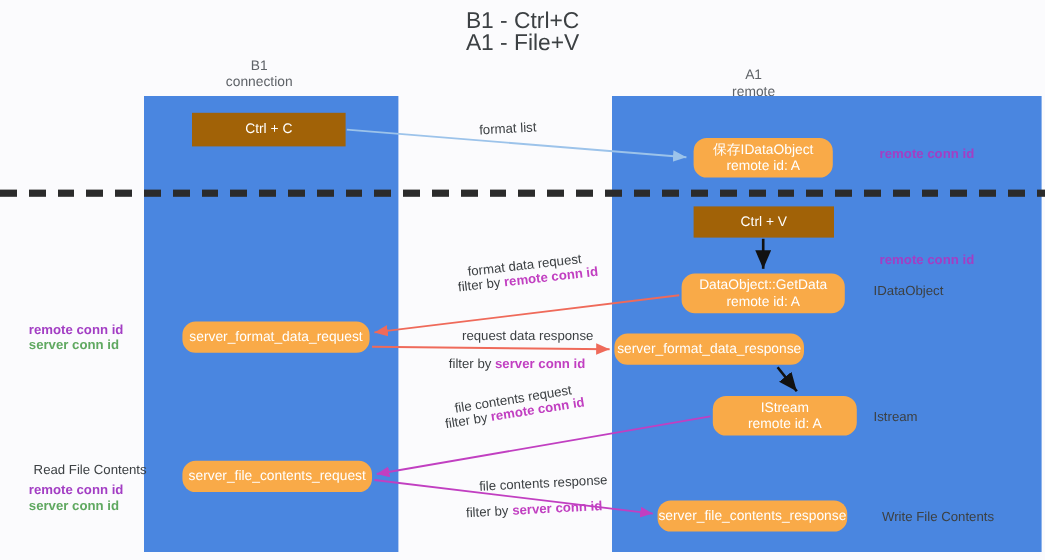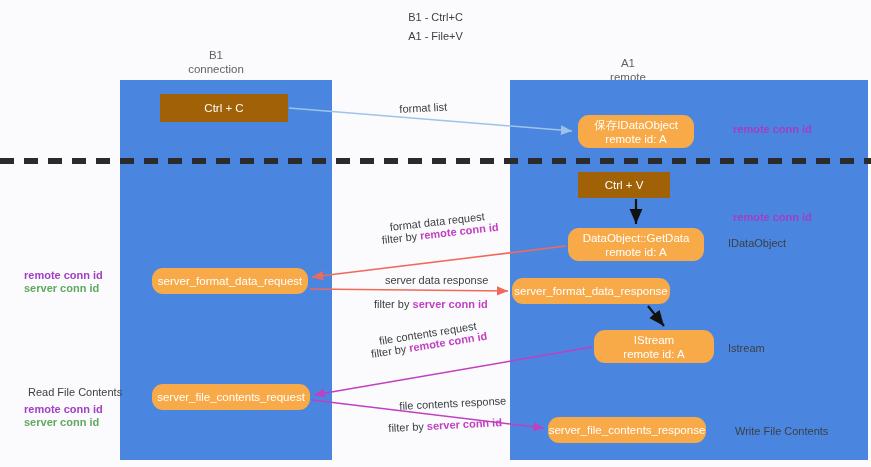--- a/index.html
+++ b/index.html
@@ -9,21 +9,21 @@
     font-family:"Liberation Sans","DejaVu Sans",sans-serif;
     overflow:hidden;
     position:relative;
     color:#3c4043;
   }
   #stage{position:absolute;left:0;top:0;width:871px;height:467px;}
   .abs{position:absolute;}
   
   #title{
     left:0;top:8px;width:871px;text-align:center;
-    font-size:11px;line-height:19px;color:#3c4043;
+    font-size:19px;line-height:19px;color:#3c4043;
   }
   
   .col-head{
     text-align:center;font-size:11.5px;line-height:14px;color:#5f6368;
   }
   #head-b1{left:146px;top:48px;width:140px;}
   #head-a1{left:548px;top:56px;width:160px;}
   
   .lane{background:#4a86e0;}
   #lane-b1{left:120px;top:80px;width:212px;height:380px;}
@@ -41,21 +41,21 @@
     align-items:center;justify-content:center;
     color:#ffffff;font-size:11.5px;line-height:14px;
     text-align:center;
     padding:2px 4px;
   }
   .node.green{background:#a16207;}
   .node.orange{background:#f9aa48;border-radius:11px;}
   .node .l2{font-size:11.5px;}
   #n-ctrlc{left:160px;top:94px;width:128px;height:28px;}
   #n-dataobject{left:578px;top:115px;width:116px;height:33px;}
-  #n-ctrlv{left:578px;top:172px;width:92px;height:26px;}
+  #n-ctrlv{left:578px;top:172px;width:117px;height:26px;}
   #n-getdata{left:568px;top:228px;width:136px;height:33px;}
   #n-sfdreq{left:152px;top:268px;width:156px;height:26px;}
   #n-sfdres{left:512px;top:278px;width:158px;height:26px;}
   #n-istream{left:594px;top:330px;width:120px;height:33px;}
   #n-sfcreq{left:152px;top:384px;width:158px;height:26px;}
   #n-sfcres{left:548px;top:417px;width:158px;height:26px;}
   
   .lbl{font-size:11px;line-height:14px;color:#3c4043;white-space:nowrap;}
   .lbl.purple{color:#a33ec4;font-weight:bold;}
   .lbl.green{color:#5fa860;font-weight:bold;}
@@ -184,21 +184,21 @@
     <div>server_file_contents_request</div>
   </div>
 
   <div class="abs lbl rot-xs" id="t-formatlist">format list</div>
 
   <div class="abs lbl rot-sm" id="t-fdreq1">format data request</div>
   <div class="abs lbl rot-sm" id="t-fdreq2">
     <span>filter by </span><span class="inline-strong" style="color:#c13fc1">remote conn id</span>
   </div>
 
-  <div class="abs lbl" id="t-fdres1">server data response</div>
+  <div class="abs lbl" id="t-fdres1">request data response</div>
   <div class="abs lbl" id="t-fdres2">
     <span>filter by </span><span class="inline-strong" style="color:#c13fc1">server conn id</span>
   </div>
 
   <div class="abs lbl rot-md" id="t-fcreq1">file contents request</div>
   <div class="abs lbl rot-md" id="t-fcreq2">
     <span>filter by </span><span class="inline-strong" style="color:#c13fc1">remote conn id</span>
   </div>
 
   <div class="abs lbl rot-xs" id="t-fcres1">file contents response</div>

